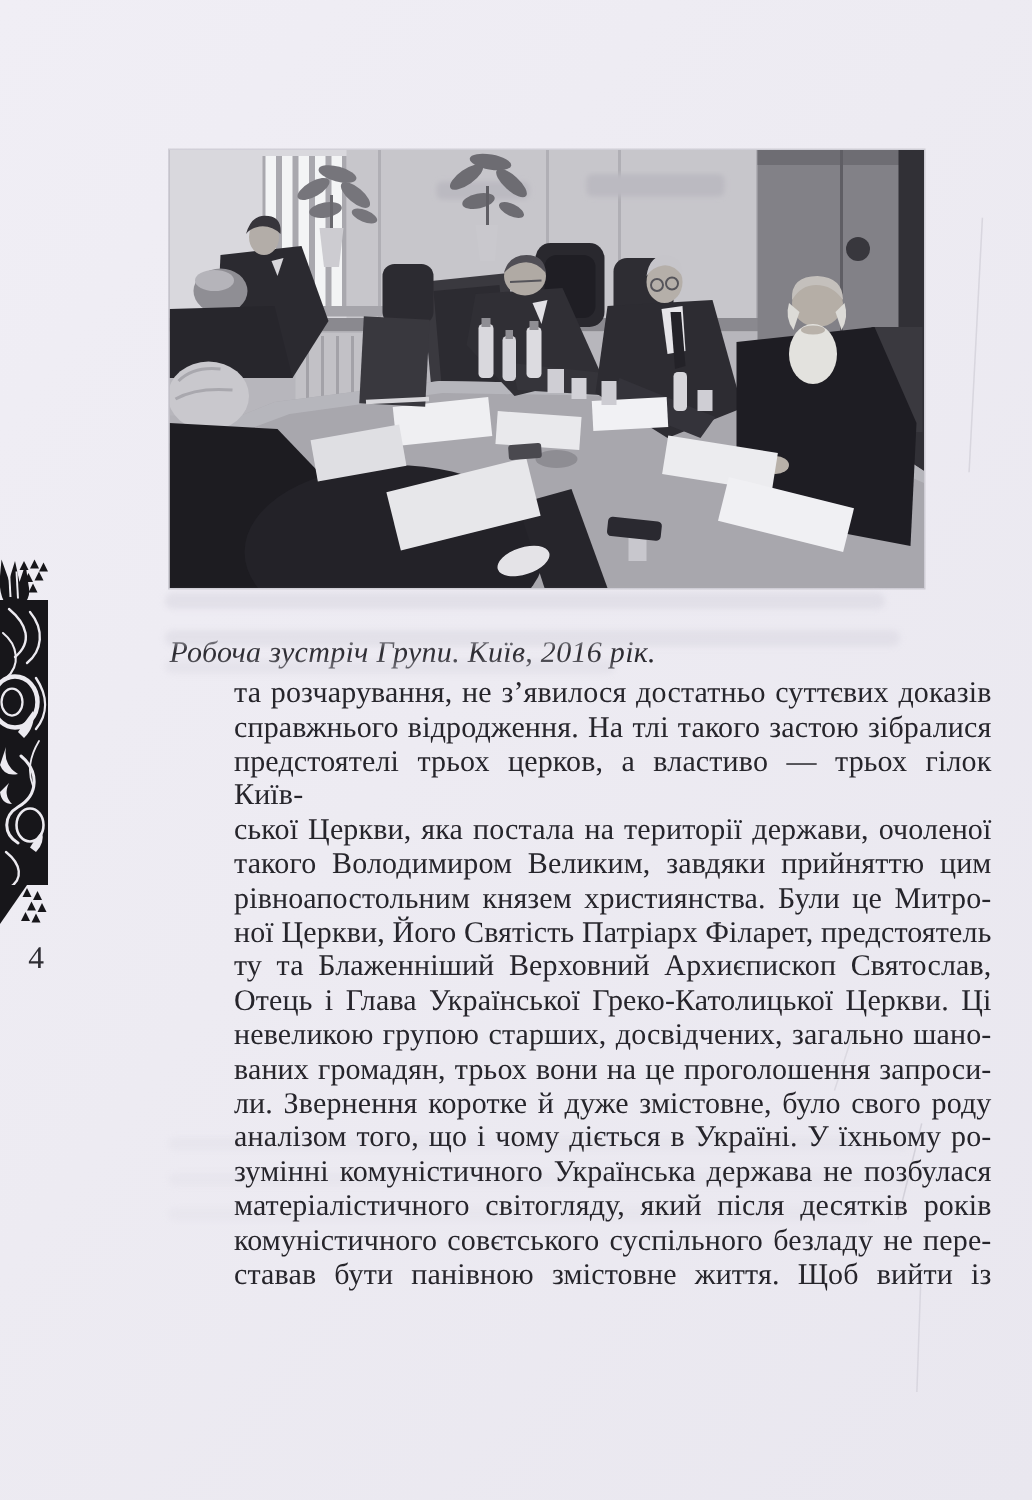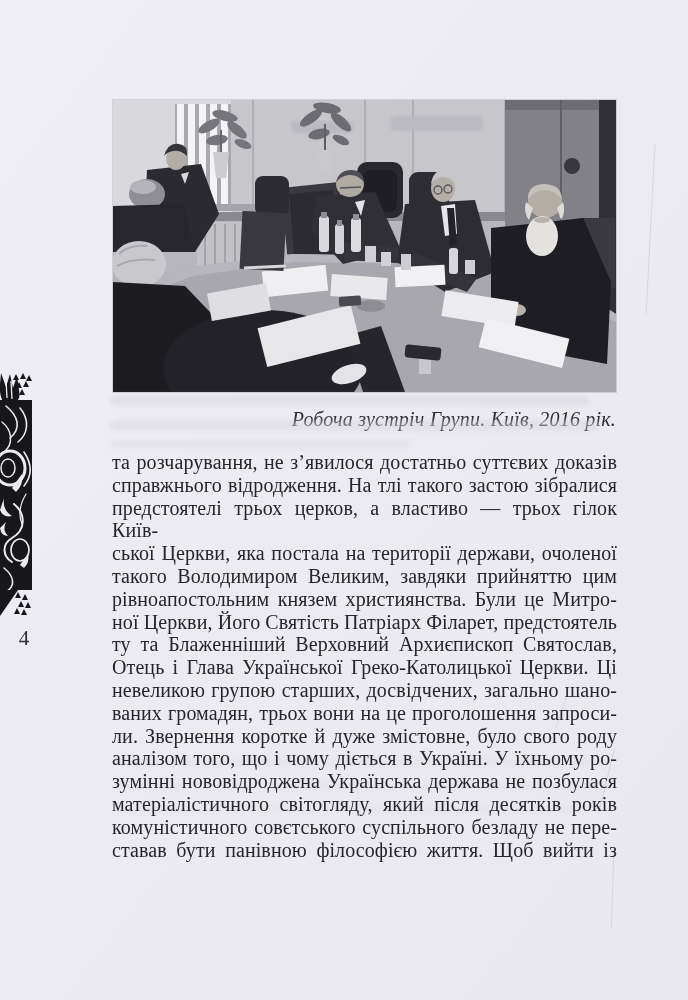--- a/index.html
+++ b/index.html
@@ -22,33 +22,34 @@
     text-align:center;font-size:21px;color:#2e2d33;
   }
   
   .photo{
     position:absolute;left:113px;top:100px;width:503px;height:292px;
     overflow:hidden;background:#b9b8be;
     box-shadow:0 0 0 1px rgba(120,118,130,.25);
   }
   
   .caption{
-    position:absolute;left:113px;top:408px;width:503px;
-    text-align:right;font-style:italic;font-size:20px;color:#2b2a30;
+    position:absolute;left:113px;top:424px;width:503px;
+    text-align:left;font-style:italic;font-size:20px;color:#2b2a30;
     letter-spacing:.2px;
   }
   
   .bodytext{
     position:absolute;left:112px;top:451px;width:505px;
     font-size:20px;line-height:22.8px;color:#26252b;
   }
   .bline{
     text-align:justify;text-align-last:justify;
     white-space:normal;width:100%;
     letter-spacing:.1px;
+    margin-left:44px;
   }
   
   .ghost{
     position:absolute;background:#d6d4de;border-radius:5px;
     filter:blur(2px);pointer-events:none;
   }
   
   .scratch{
     position:absolute;width:1px;background:#c3c1cb;pointer-events:none;
   }
@@ -307,19 +308,19 @@
     <div class="bline">ської Церкви, яка постала на території держави, очоленої</div>
     <div class="bline">такого Володимиром Великим, завдяки прийняттю цим</div>
     <div class="bline">рівноапостольним князем християнства. Були це Митро-</div>
     <div class="bline">ної Церкви, Його Святість Патріарх Філарет, предстоятель</div>
     <div class="bline">ту та Блаженніший Верховний Архиєпископ Святослав,</div>
     <div class="bline">Отець і Глава Української Греко-Католицької Церкви. Ці</div>
     <div class="bline">невеликою групою старших, досвідчених, загально шано-</div>
     <div class="bline">ваних громадян, трьох вони на це проголошення запроси-</div>
     <div class="bline">ли. Звернення коротке й дуже змістовне, було свого роду</div>
     <div class="bline">аналізом того, що і чому діється в Україні. У їхньому ро-</div>
-    <div class="bline">зумінні нововідроджена Українська держава не позбулася</div>
+    <div class="bline">зумінні комуністичного Українська держава не позбулася</div>
     <div class="bline">матеріалістичного світогляду, який після десятків років</div>
     <div class="bline">комуністичного совєтського суспільного безладу не пере-</div>
-    <div class="bline">ставав бути панівною філософією життя. Щоб вийти із</div>
+    <div class="bline">ставав бути панівною змістовне життя. Щоб вийти із</div>
   </div>
 
 </div>
 
 </body></html>

